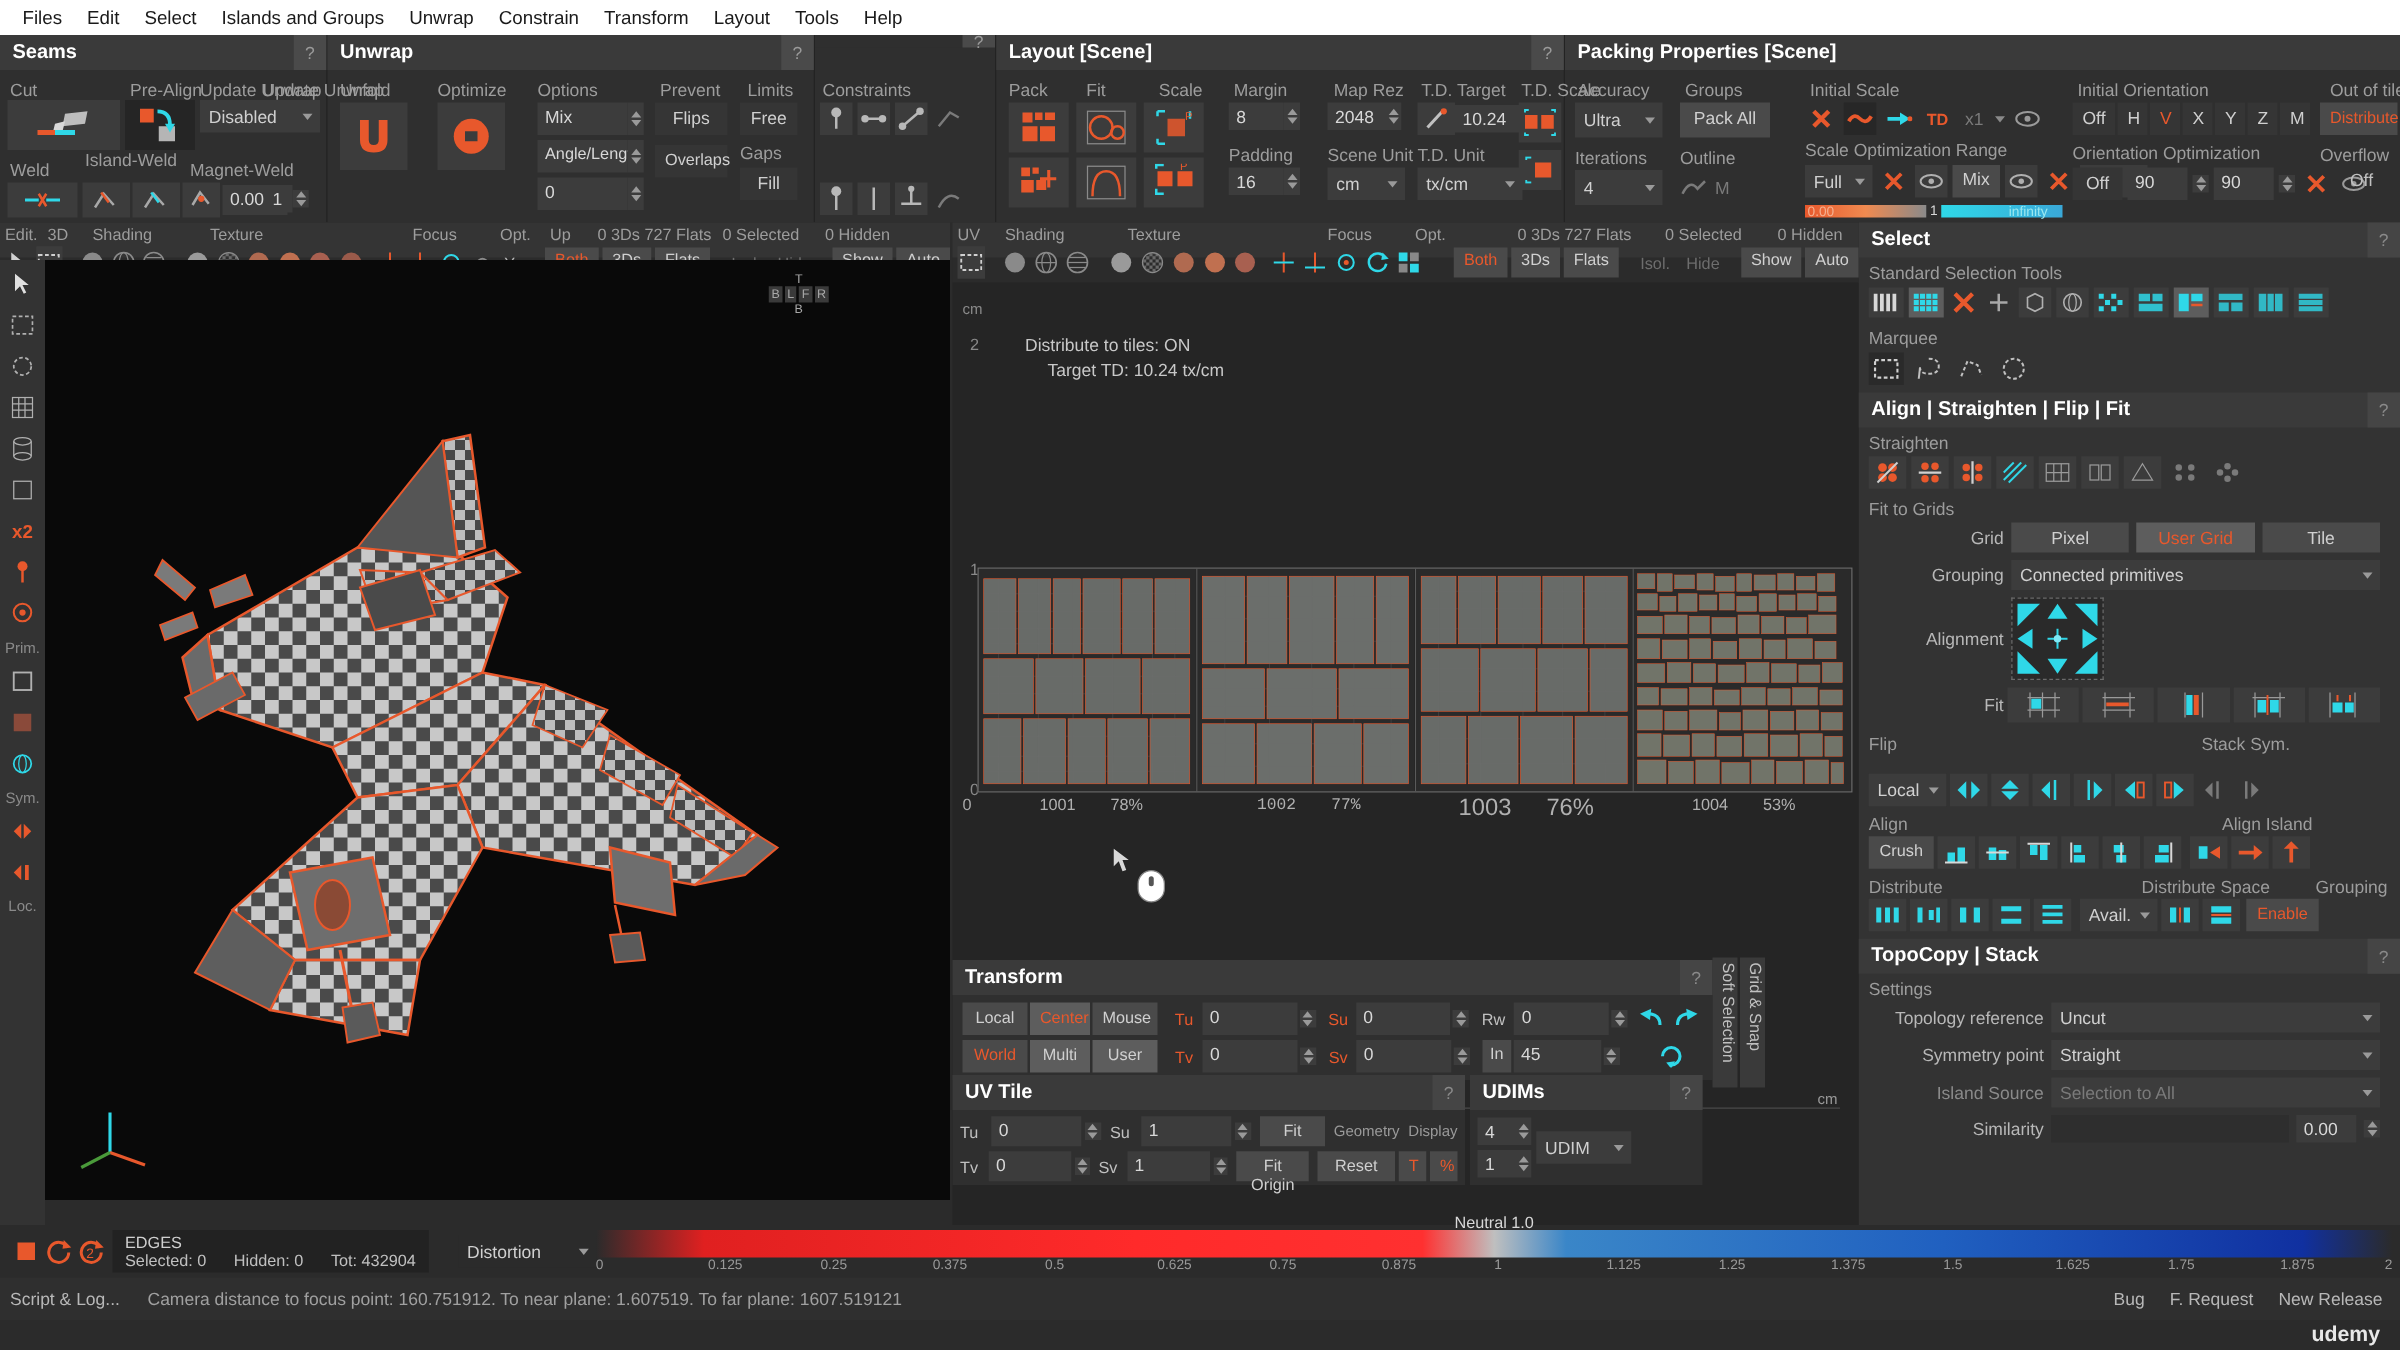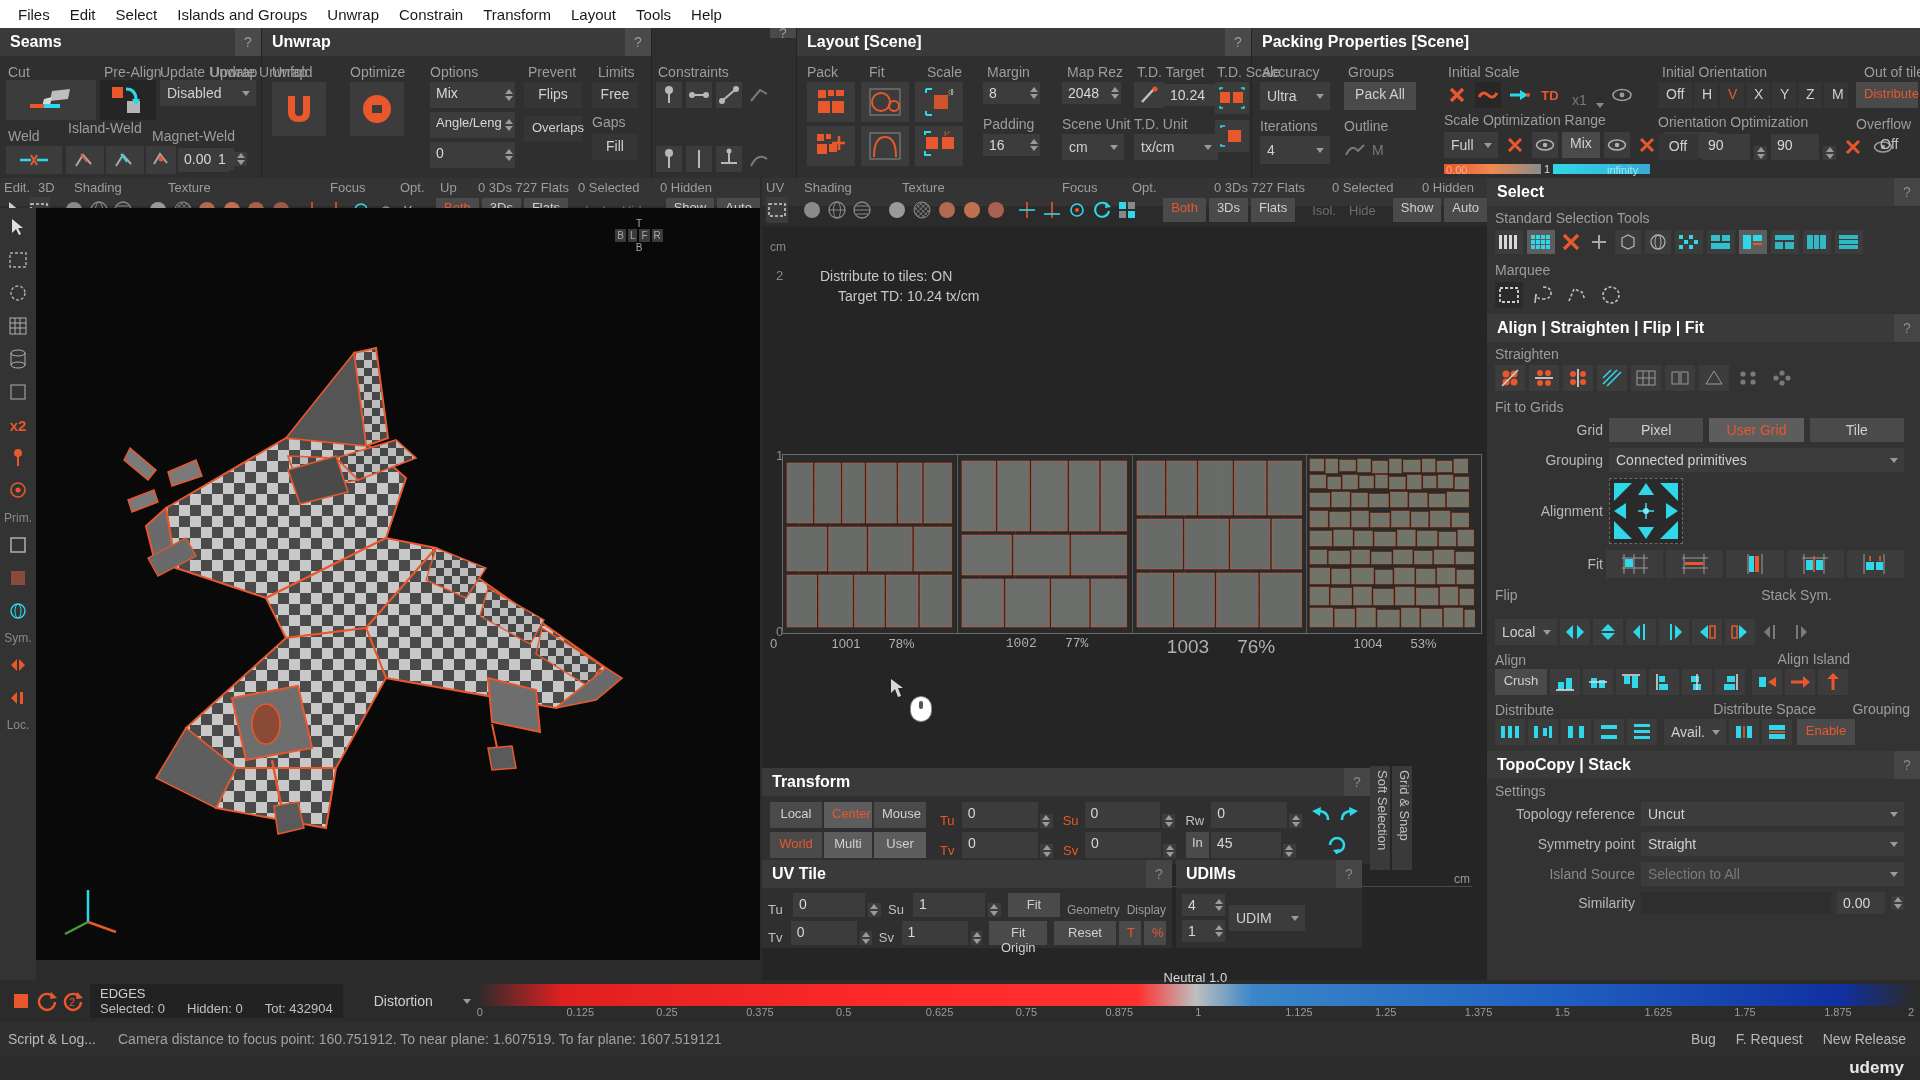--- a/index.html
+++ b/index.html
@@ -40,21 +40,21 @@
   
   #menubar { height:28px; background:#ffffff; display:flex; align-items:center;
     padding-left:8px; gap:0px; }
   #menubar .mi { color:#1a1a1a; font-size:15px; padding:3px 10px; cursor:pointer; }
 
   
   #toolbar { position:absolute; top:28px; left:0; width:1920px; height:150px;
      background:#2f2f2f; display:flex; }
   .tpanel { position:relative; height:150px; border-right:1px solid #232323; }
 
-  .row { display:flex; align-items:flex-end; }
+  .row { display:flex; align-items:center; }
 
   
   .vphdr { background:#343434; height:28px; display:flex; align-items:flex-end;
      font-size:13px; color:#9d9d9d; }
 
   
   #main { position:absolute; top:178px; left:0; width:1920px; height:802px; }
 
   #leftcol { position:absolute; left:0; top:0; width:760px; height:802px; background:#2b2b2b;}
   #left3d { position:absolute; left:36px; top:30px; width:724px; height:752px; background:#090909;}

